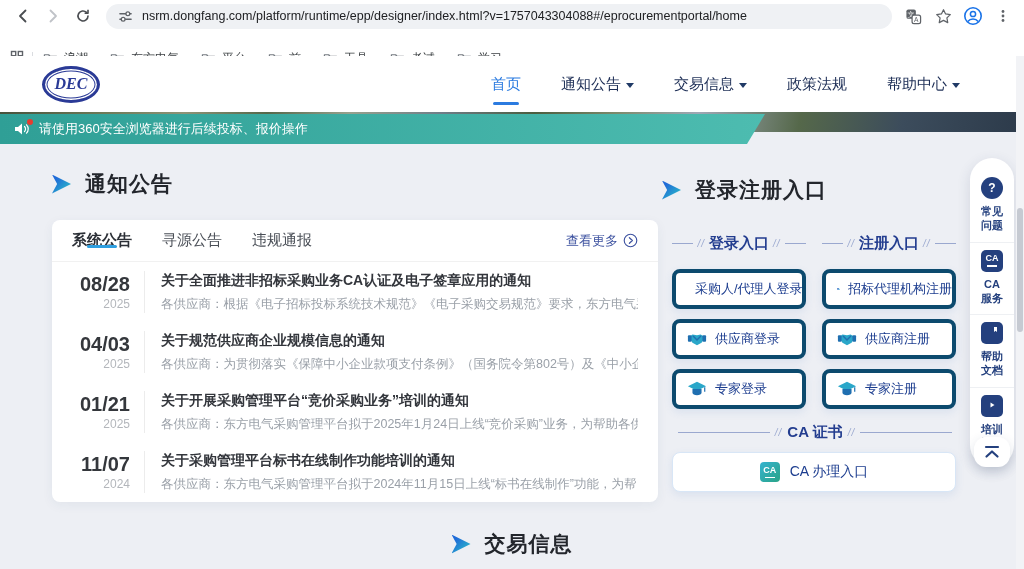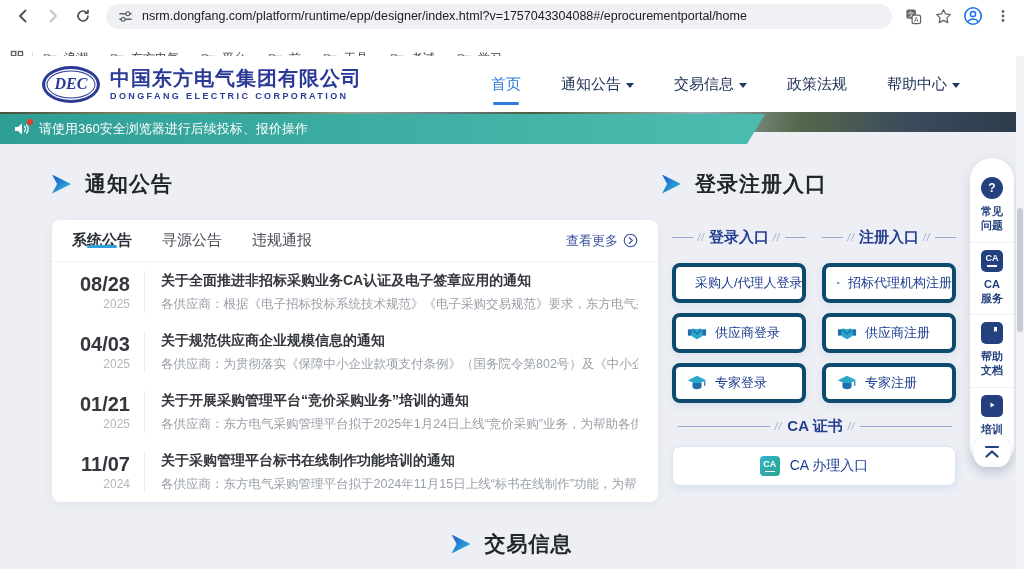--- a/index.html
+++ b/index.html
@@ -58,21 +58,21 @@
   .tab.active::after { content:""; position:absolute; left:50%; transform:translateX(-50%); bottom:0; width:30px; height:3px; border-radius:2px; background:#2f9fe0; }
   .view-more { margin-left:auto; display:flex; align-items:center; gap:5px; color:#3d52a0; font-size:13px; cursor:pointer; }
   .notice-item { display:flex; align-items:center; height:60px; padding:0 20px; cursor:pointer; }
   .date-block { width:58px; text-align:right; flex:none; }
   .date-block .d { font-size:20px; font-weight:700; color:#34373c; line-height:1.1; }
   .date-block .y { font-size:12px; color:#b3b6bb; margin-top:2px; }
   .v-div { width:1px; align-self:center; height:42px; background:#ececec; margin:0 16px 0 14px; flex:none; }
   .n-title { font-size:14px; font-weight:700; color:#33363c; white-space:nowrap; overflow:hidden; }
   .n-desc { font-size:12.5px; color:#9aa0a8; margin-top:6px; white-space:nowrap; overflow:hidden; }
 
-  .col-right { position:absolute; left:662px; top:114px; width:296px; }
+  .col-right { position:absolute; left:662px; top:120px; width:296px; }
   .entry-headers { margin-top:30px; display:flex; gap:16px; padding-left:10px; }
   .entry-head { width:134px; display:flex; align-items:center; justify-content:center; gap:4px; }
   .eh-label { font-size:15px; font-weight:700; color:#233d8f; white-space:nowrap; }
   .deco-line { height:1px; background:#9aa8cf; flex:1; max-width:34px; }
   .slashes { font-size:10px; color:#9aa8cf; font-style:italic; letter-spacing:1px; }
   .btn-grid { margin-top:16px; padding-left:10px; display:grid; grid-template-columns:134px 134px; gap:10px 16px; }
   .entry-btn { height:40px; background:#fff; border:4px solid #0c4a6e; border-radius:8px; box-shadow:0 3px 8px rgba(70,120,200,.12);
     display:flex; align-items:center; gap:8px; padding-left:11px; cursor:pointer; }
   .entry-btn span { font-size:13px; color:#1c3d8f; white-space:nowrap; }
   .ca-head { margin-top:14px; display:flex; align-items:center; justify-content:center; gap:5px; padding-left:10px; }
@@ -222,24 +222,20 @@
     </div>
   </div>
 
   <div class="page">
 
     <div class="site-header">
       <div class="logo-group">
         <div class="dec-oval">
             <b>DEC</b>
           </div>
-        <div>
-          <div class="co-cn">中国东方电气集团有限公司</div>
-          <div class="co-en">DONGFANG ELECTRIC CORPORATION</div>
-        </div>
       </div>
       <div class="site-nav">
         <div class="nav-item active">
             <span>首页</span>
           </div>
         <div class="nav-item">
             <span>通知公告</span>
             <i class="caret"></i>
           </div>
         <div class="nav-item">

